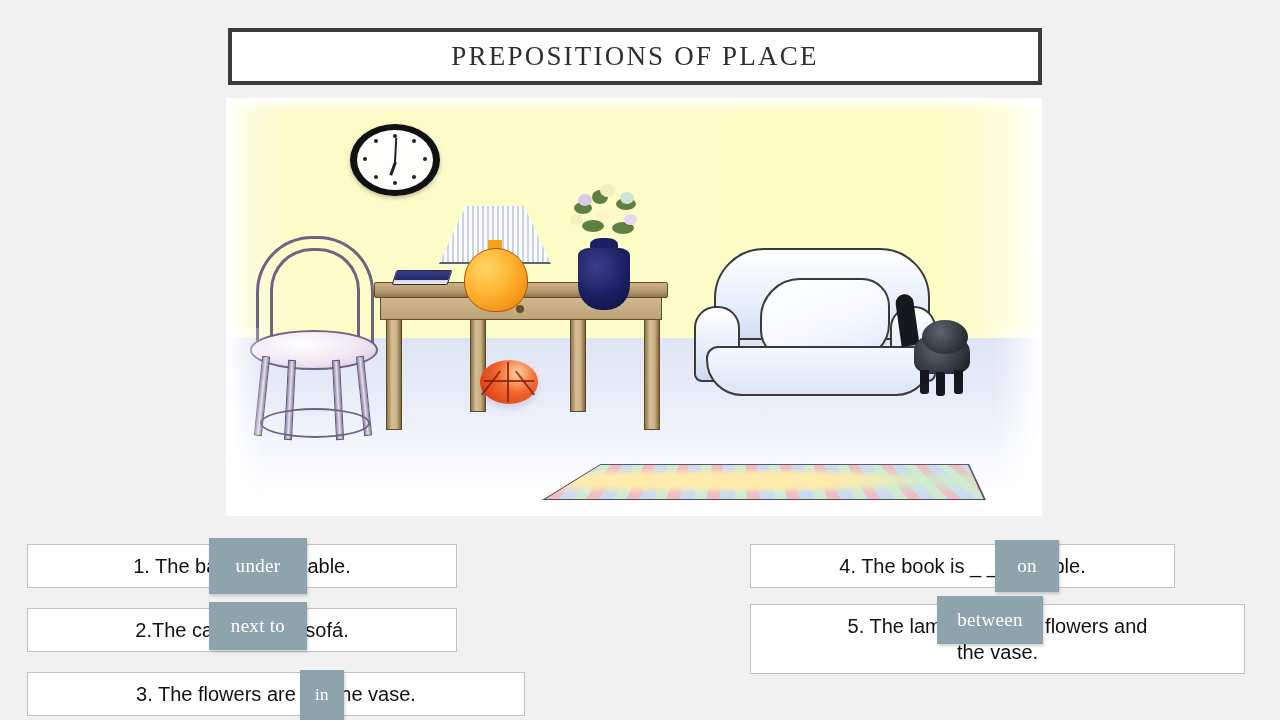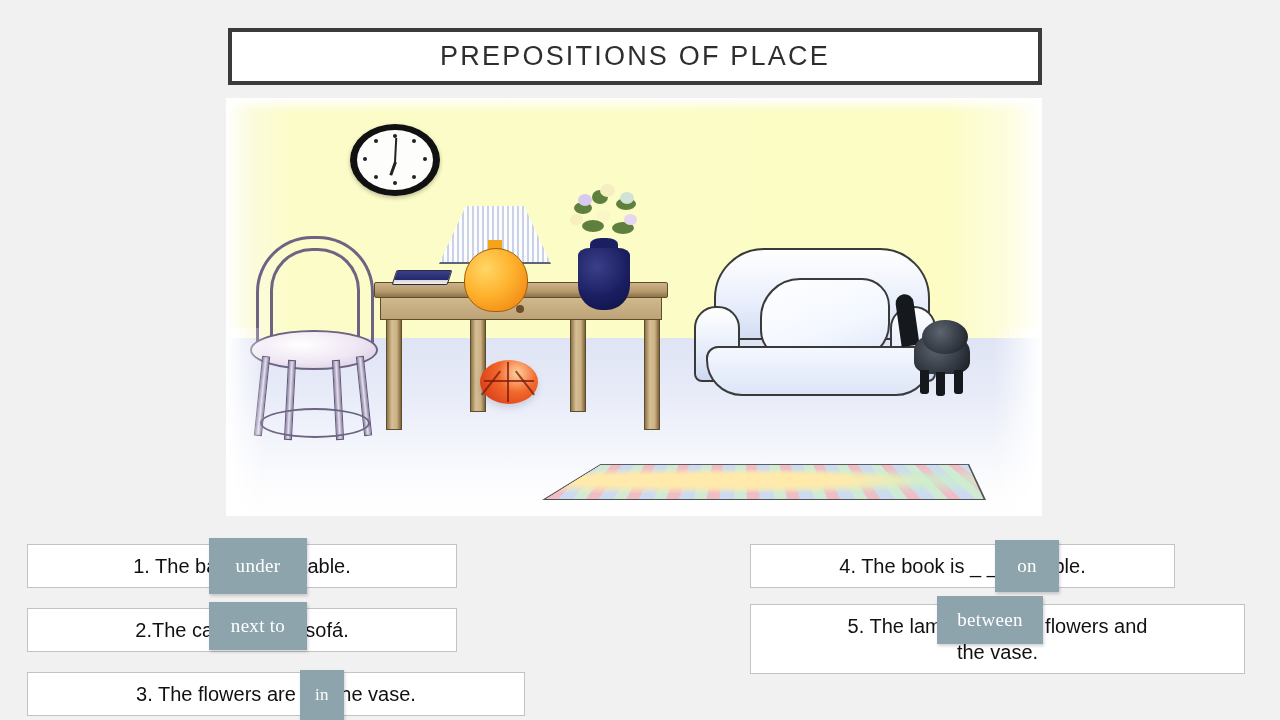--- a/index.html
+++ b/index.html
@@ -23,21 +23,21 @@
     width: 814px;
     height: 57px;
     background: #ffffff;
     border: 4px solid #3b3b3b;
     box-sizing: border-box;
     display: flex;
     align-items: center;
     justify-content: center;
   }
   #title-text {
-    font-family: Liberation Sans, sans-serif;
+    font-family: Liberation Serif, serif;
     font-size: 27px;
     letter-spacing: 2.2px;
     color: #2e2e2e;
     font-weight: 400;
     white-space: nowrap;
   }
 
   
   #illustration {
     position: absolute;

